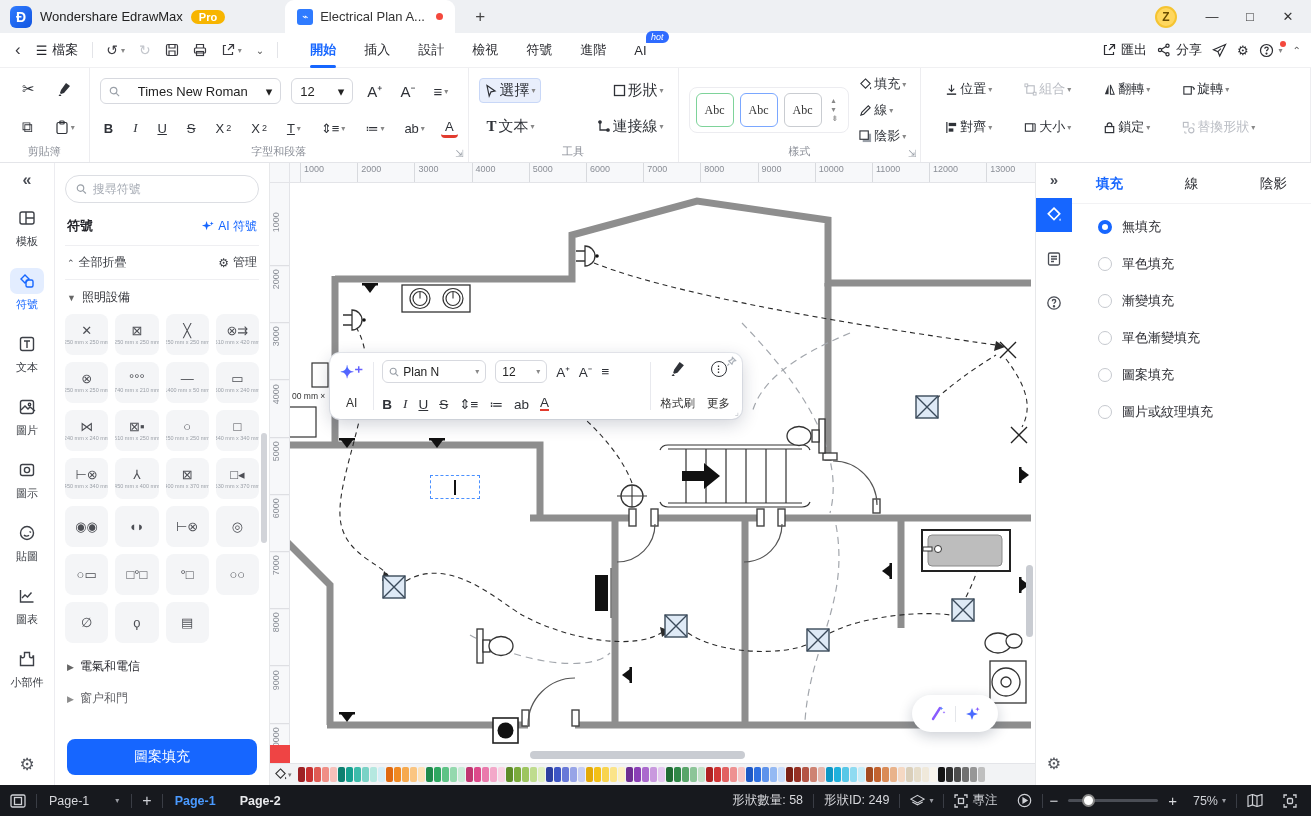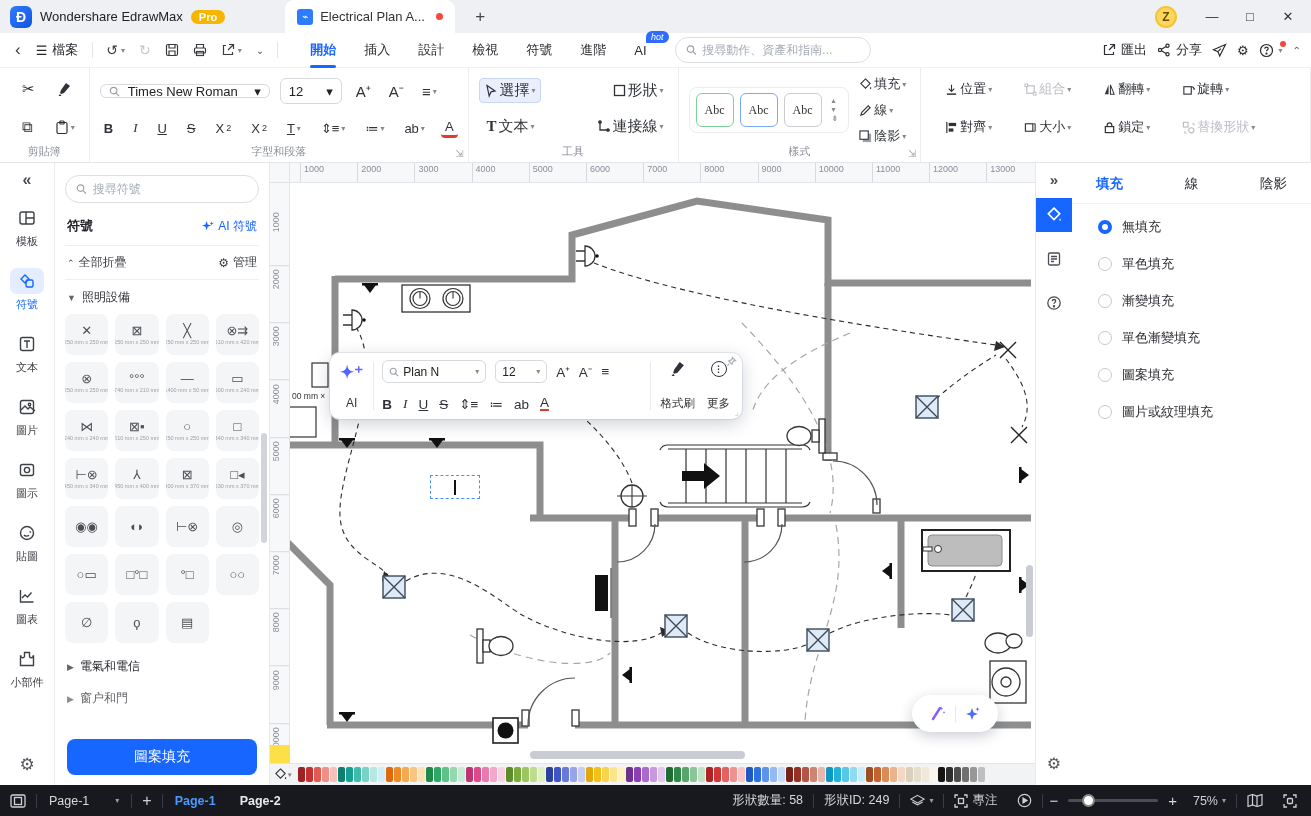--- a/index.html
+++ b/index.html
@@ -43,21 +43,21 @@
   
   .ribbon{position:absolute;top:68px;left:0;right:0;height:95px;background:#fff;border-bottom:1px solid #e4e5e9;display:flex}
   .rgroup{position:relative;padding:10px 10px 18px;border-right:1px solid #ededf0;display:flex;flex-direction:column;justify-content:space-between}
   .rgroup-label{position:absolute;bottom:3px;left:0;right:0;text-align:center;font-size:11px;color:#8b8f98}
   .rrow{display:flex;align-items:center;gap:10px}
   .ric{color:#2f3238;font-size:15px;padding:2px 4px;border-radius:4px;display:inline-flex;align-items:center;gap:2px;white-space:nowrap;cursor:pointer}
   .ric.small{font-size:13px}
   .ric .dd{font-size:8px;color:#888}
   .ric.disabled{color:#b9bcc3}
   .ric.selected{background:#e9effc;border:1px solid #c8d7f7}
-  .fontsel{display:flex;align-items:center;gap:8px;border:1px solid #d7d9df;border-radius:6px;height:14px;padding:0 8px;font-size:13px;color:#222;min-width:170px}
+  .fontsel{display:flex;align-items:center;gap:18px;border:1px solid #d7d9df;border-radius:6px;height:26px;padding:0 8px;font-size:13px;color:#222;min-width:170px}
   .sizesel{display:flex;align-items:center;justify-content:space-between;border:1px solid #d7d9df;border-radius:6px;height:26px;padding:0 8px;font-size:13px;color:#222;width:62px}
   .sup{font-size:9px;vertical-align:super}.sub{font-size:9px;vertical-align:sub}
   .abc-box{width:38px;height:34px;border-radius:6px;background:#fff;display:flex;align-items:center;justify-content:center;font-family:"Liberation Serif",serif;font-size:12px;color:#333}
   .style-scroll{display:flex;flex-direction:column;justify-content:center;gap:1px;color:#888;font-size:8px;line-height:8px;padding:0 4px}
   .corner-expand{position:absolute;right:4px;bottom:3px;color:#9aa0a8;font-size:10px}
   .twoicon{display:flex;flex-direction:column;gap:8px}
 
   
   .main{position:absolute;top:163px;bottom:31px;left:0;right:0}
 
@@ -86,21 +86,21 @@
   .sym-grid{display:grid;grid-template-columns:repeat(4,1fr);gap:7px;padding:2px 0 6px}
   .tile{height:41px;background:#f4f5f7;border-radius:8px;display:flex;flex-direction:column;align-items:center;justify-content:center;cursor:pointer;overflow:hidden}
   .tile .glyph{font-size:13px;color:#4d4f55;line-height:14px}
   .tile .size{font-size:5.5px;color:#9ba0a8;margin-top:1px;white-space:nowrap}
   .tile .size:empty{display:none}
   .sym-scroll{position:absolute;right:2px;top:270px;width:6px;height:110px;border-radius:3px;background:#d2d4d9}
   .more-wrap{margin-top:auto;padding:8px 2px 10px;background:#fff;box-shadow:0 -6px 10px #fff}
   .more-btn{width:100%;height:36px;border:none;border-radius:8px;background:#1666ff;color:#fff;font-size:14px;cursor:pointer}
 
   
-  .canvas-wrap{position:absolute;left:270px;right:276px;top:0;bottom:0;background:#fde047}
+  .canvas-wrap{position:absolute;left:270px;right:276px;top:0;bottom:0;background:#ef4444}
   .ruler-corner{position:absolute;left:0;top:0;width:20px;height:20px;background:#f7f8fa;border-right:1px solid #e3e4e8;border-bottom:1px solid #e3e4e8}
   .h-ruler{position:absolute;left:20px;right:0;top:0;height:20px;background:#f7f8fa;border-bottom:1px solid #e3e4e8;display:flex;overflow:hidden;padding-left:10px}
   .h-cell{flex:0 0 57.2px;border-left:1px solid #d8dade;font-size:9px;color:#8a8e96;padding:1px 0 0 3px}
   .v-ruler{position:absolute;left:0;top:20px;bottom:40px;width:20px;background:#f7f8fa;border-right:1px solid #e3e4e8;display:flex;flex-direction:column;overflow:hidden;padding-top:26px}
   .v-cell{flex:0 0 57.2px;border-top:1px solid #d8dade;font-size:9px;color:#8a8e96;writing-mode:vertical-rl;transform:rotate(180deg);padding:0 1px 3px 0;text-align:right}
   .canvas-area{position:absolute;left:20px;right:0;top:20px;height:580px;background:#fff;overflow:hidden}
   .plan-svg{position:absolute;left:0;top:0}
 
   .textbox-sel{position:absolute;left:140px;top:292px;width:50px;height:24px;border:1.5px dashed #4a90ff;background:#fff;display:flex;align-items:center;justify-content:center}
   .caret{width:2px;height:15px;background:#111}
@@ -236,27 +236,20 @@
         </span>
         <span class="menu-item">
           <span>進階</span>
           
         </span>
         <span class="menu-item">
           <span>AI</span>
           <span class="badge">hot</span>
         </span>
       </div>
-    <div class="search-box">
-      <svg width="12" height="12" viewBox="0 0 12 12" fill="none" stroke="#9aa0a8" stroke-width="1.3">
-          <circle cx="5" cy="5" r="3.6"></circle>
-          <path d="M8 8l3 3"></path>
-        </svg>
-      <input placeholder="搜尋動作、資產和指南..." style="">
-    </div>
     <div class="mb-right">
       <span class="act">
         <svg width="14" height="14" viewBox="0 0 14 14" fill="none" stroke="#2b2c31" stroke-width="1.2">
             <path d="M5 2.5H2.5v9h9V9"></path>
             <path d="M8 1.5h4.5V6M12 2L7 7"></path>
           </svg>
         <span>匯出</span>
       </span>
       <span class="act">
         <svg width="14" height="14" viewBox="0 0 14 14" fill="none" stroke="#2b2c31" stroke-width="1.2">

